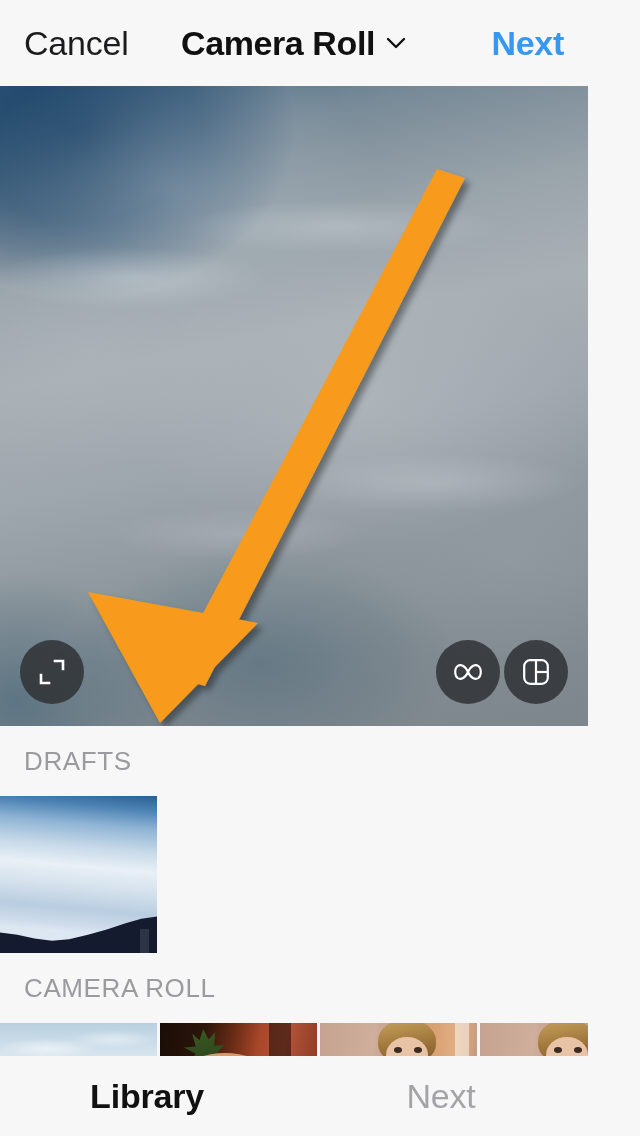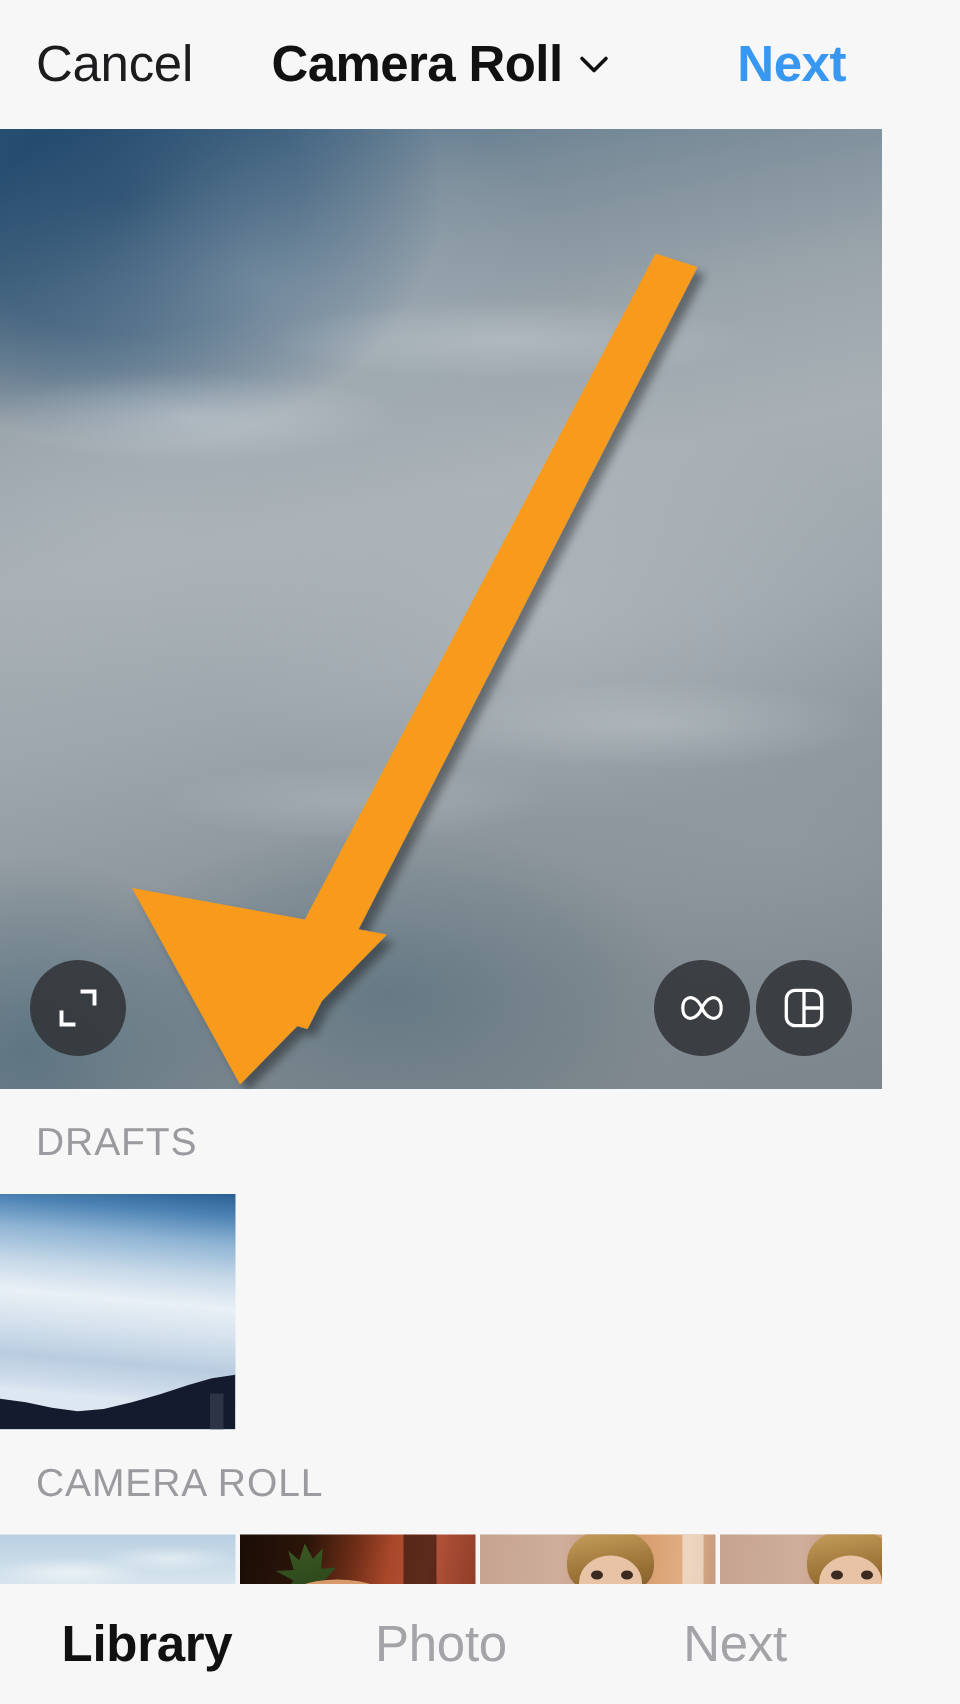--- a/index.html
+++ b/index.html
@@ -335,18 +335,17 @@
         <div class="hair"></div>
         <div class="face"></div>
         <div class="eye l"></div>
         <div class="eye r"></div>
         <div class="frame"></div>
       </div>
     </div>
 
     <div class="tabbar">
       <div class="tab active">Library</div>
-      <div class="tab inactive">Photo</div>
       <div class="tab inactive">Next</div>
     </div>
 
   </div>
 </div>
 
 </body></html>

